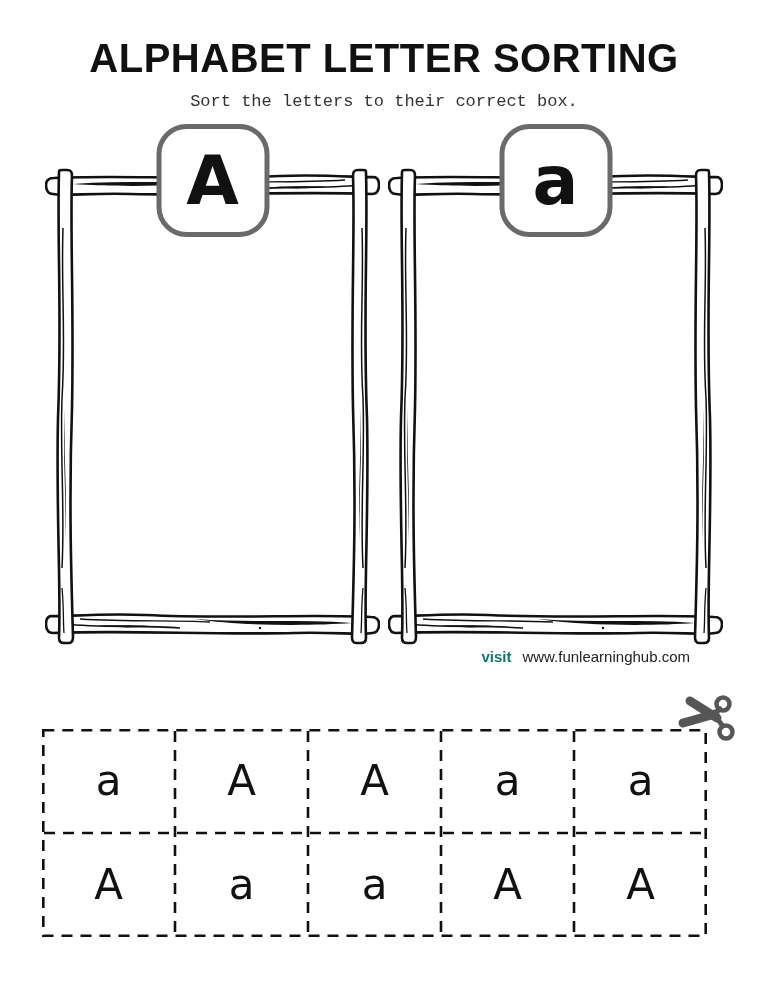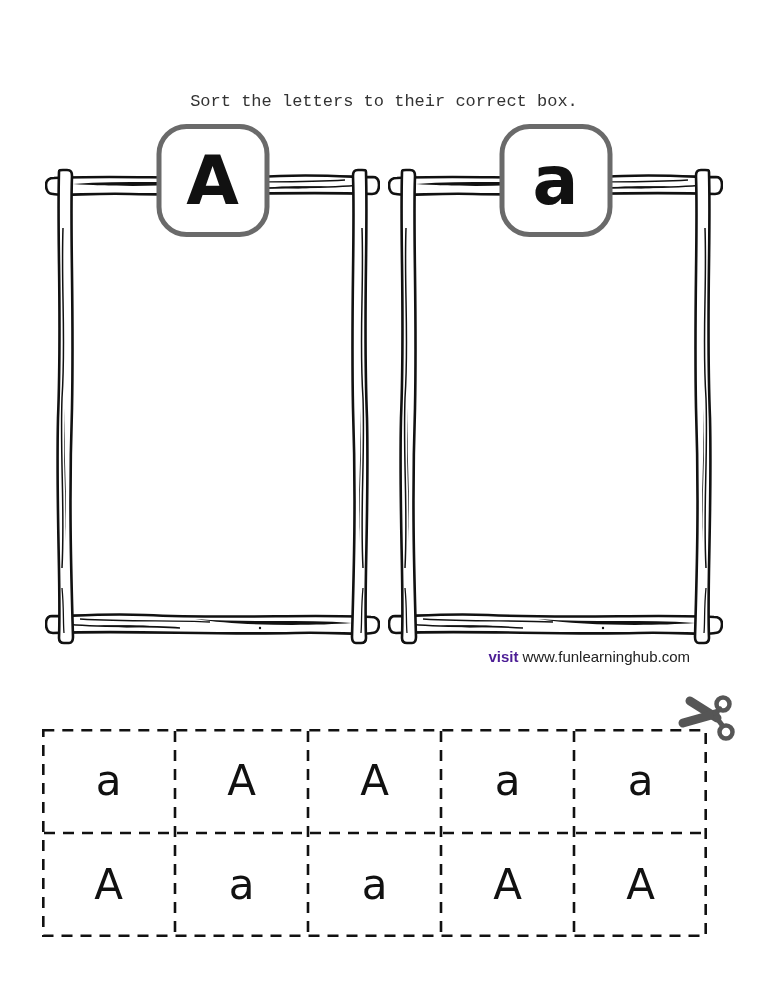--- a/index.html
+++ b/index.html
@@ -20,21 +20,21 @@
   .frame-svg{position:absolute;left:0;top:44px;width:335px;height:477px;display:block;}
   .letter-tag{position:absolute;top:0;left:50%;transform:translateX(-50%);
               box-sizing:border-box;width:113px;height:113px;background:#fff;
               border:5px solid #6a6a6a;border-radius:30px;
               display:flex;align-items:center;justify-content:center;
               font-size:68px;font-weight:700;color:#111;line-height:1;}
 
   
   .credit{position:absolute;top:648px;right:78px;font-family:"Liberation Sans",sans-serif;
           font-size:15px;color:#222;}
-  .credit .visit{font-weight:700;margin-right:4px;color:#4c1d95;}
+  .credit .visit{font-weight:700;margin-right:11px;color:#0f766e;}
 
   
   .cutout{position:absolute;left:42px;top:729px;width:665px;height:208px;}
   .cutlines{position:absolute;inset:0;width:665px;height:208px;display:block;}
   .cells{position:absolute;inset:0;display:grid;
          grid-template-columns:repeat(5,1fr);grid-template-rows:repeat(2,1fr);}
   .cell{display:flex;align-items:center;justify-content:center;}
   .cell span{font-size:42px;color:#111;line-height:1;}
 
   .scissors{position:absolute;left:634px;top:-37px;width:62px;height:58px;}
@@ -62,20 +62,21 @@
       </g>
       <g id="woodframe">
         <use href="#plank"></use>
         <use href="#plank" transform="translate(335,439) scale(-1,1)"></use>
         <use href="#post"></use>
         <use href="#post" transform="translate(335,0) scale(-1,1)"></use>
       </g>
     </defs>
   </svg>
 
+  <h1 class="title">ALPHABET LETTER SORTING</h1>
   <p class="subtitle">Sort the letters to their correct box.</p>
 
   <div class="frame-wrap left">
     <svg class="frame-svg" viewBox="0 0 335 477">
       <use href="#woodframe"></use>
     </svg>
     <div class="letter-tag">
       <span>A</span>
     </div>
   </div>

